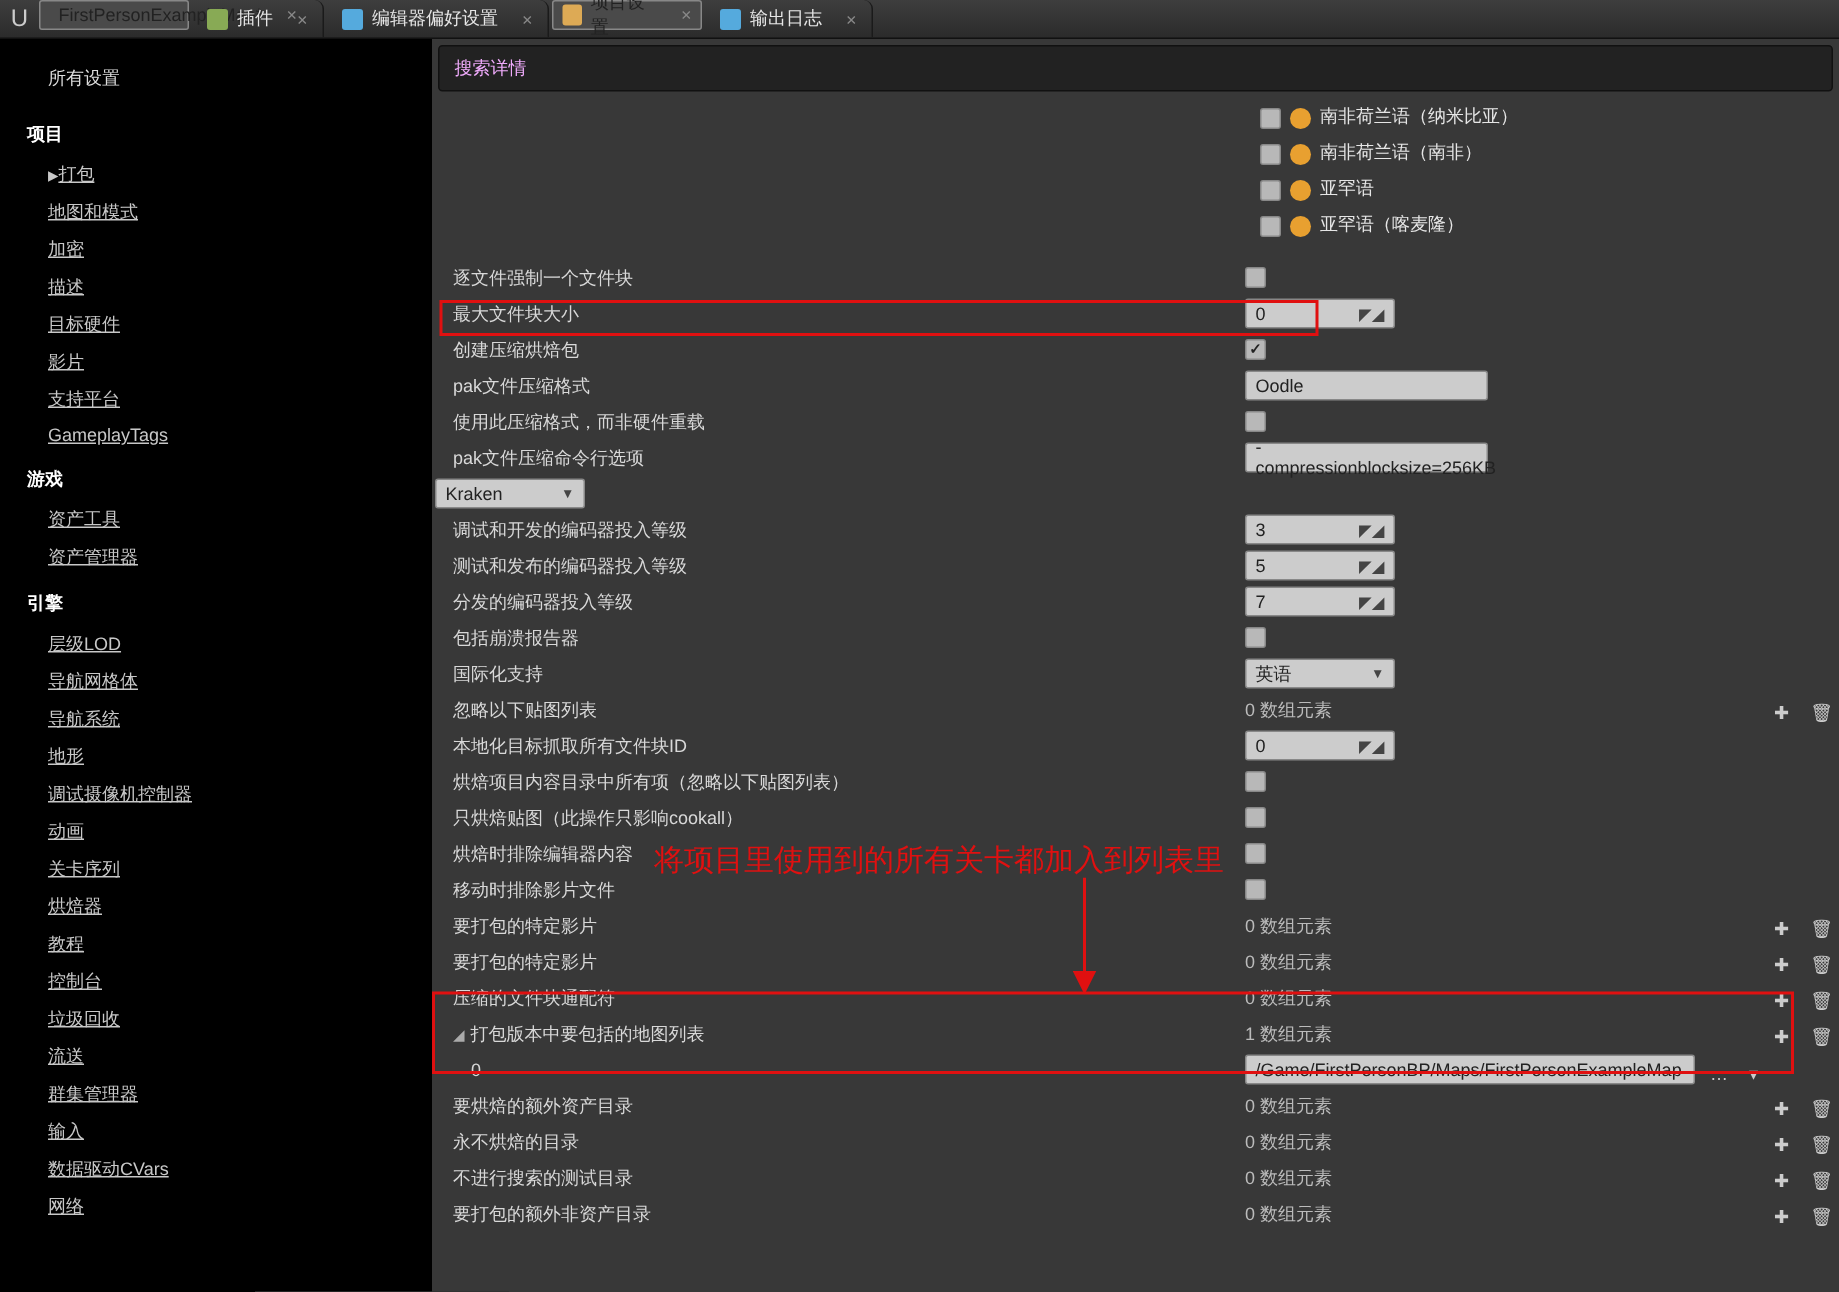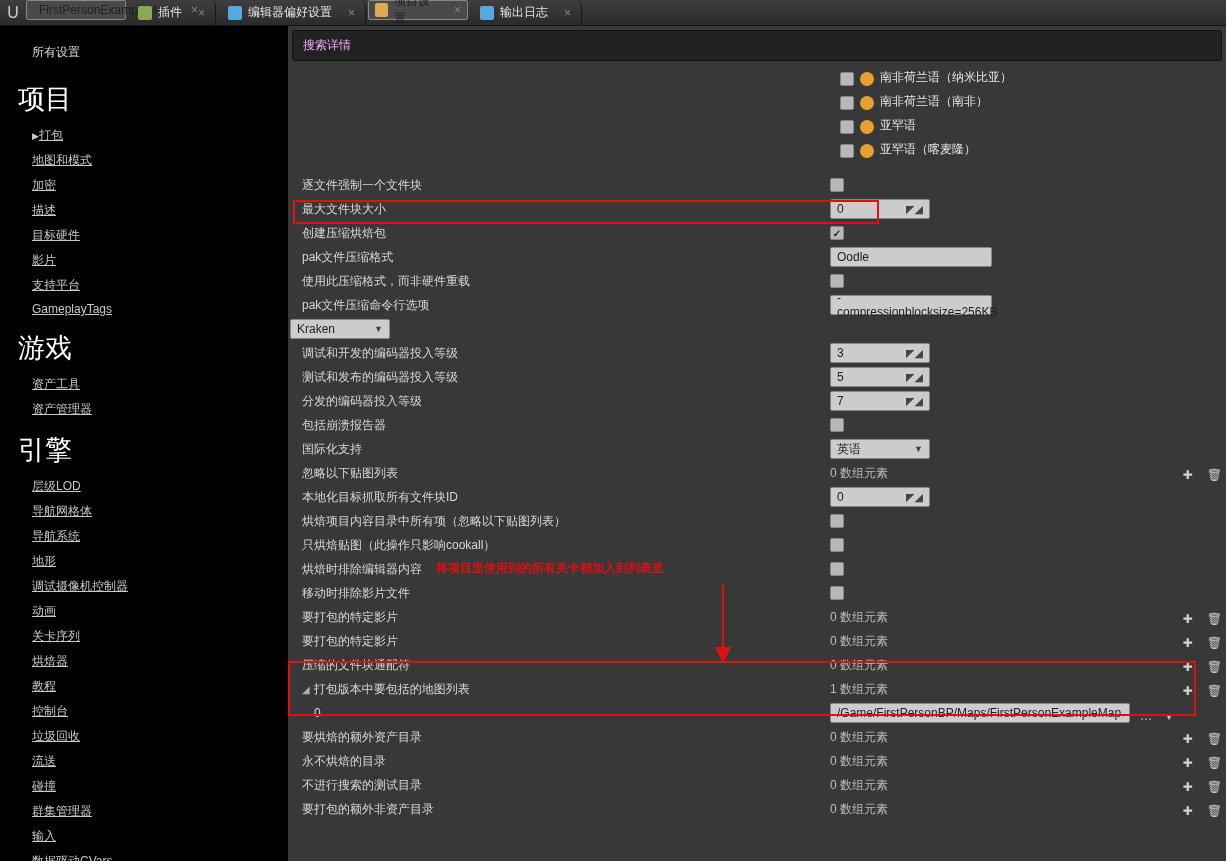--- a/index.html
+++ b/index.html
@@ -5,21 +5,21 @@
 *{margin:0;padding:0;box-sizing:border-box;font-family:"Microsoft YaHei",Arial,sans-serif;font-size:12px}
 body{background:#2a2a2a;color:#e6e6e6;width:1226px;height:861px;overflow:hidden;position:relative}
 .tabs{display:flex;height:26px;background:linear-gradient(#3e3e3e,#2b2b2b);border-bottom:1px solid #111}
 .tab{display:flex;align-items:center;padding:4px 10px;border-right:1px solid #1a1a1a;border-radius:6px 6px 0 0;margin-right:2px;cursor:pointer;gap:6px}
 .tab.sel{background:#4a4a4a}
 .tab .x{margin-left:10px;color:#888}
 .tab .ic{width:14px;height:14px;border-radius:2px;display:inline-block}
 .main{display:flex;height:835px}
 .sidebar{width:288px;background:#000000;padding:8px 18px;overflow:hidden}
 .sidebar .all{padding:10px 14px;color:#ddd}
-.sidebar h2{font-size:27px;font-weight:normal;color:#fff;margin:10px 0 6px 0}
+.sidebar h2{font-size:12px;font-weight:bold;color:#fff;margin:10px 0 6px 0}
 .sidebar ul{list-style:none;margin-left:14px}
 .sidebar li{padding:4px 0;color:#c8c8c8;text-decoration:underline;cursor:pointer}
 .sidebar li.exp::before{content:"▶ ";font-size:9px;text-decoration:none;display:inline-block}
 .content{flex:1;background:#383838;display:flex;flex-direction:column}
 .search{margin:4px;background:#222;border:1px solid #111;border-radius:3px;padding:6px 10px;color:#f0abfc}
 .rows{flex:1;overflow:hidden;position:relative}
 .row{display:flex;align-items:center;min-height:24px;padding:2px 0}
 .row .lbl{width:540px;padding-left:14px;color:#d8d8d8}
 .row .val{flex:1;display:flex;align-items:flex-end;gap:6px;padding-left:2px}
 .row.ind .lbl{padding-left:26px}
@@ -31,21 +31,21 @@
 .numbox{width:100px}
 .txtbox{width:162px}
 .txtbox.w{width:300px}
 .sel{width:100px}
 .sel .dd{font-size:9px;color:#444}
 .numbox .spin{font-size:11px;color:#444}
 .arrbtn{color:#ccc;cursor:pointer;font-size:12px;padding:0 4px}
 .arrtxt{color:#bbb}
 .expand{color:#aaa;font-size:10px;margin-right:4px}
 .redbox{position:absolute;border:2px solid #e01010;pointer-events:none}
-.anno{position:absolute;color:#e01010;font-size:12px;pointer-events:none;font-weight:700}
+.anno{position:absolute;color:#e01010;font-size:20px;pointer-events:none;font-weight:400}
 .arrow{position:absolute;pointer-events:none}
 .langblock .row .lbl{width:0;padding:0}
 .langblock .row .val{padding-left:552px}
 .uelogo{width:26px;height:26px;display:flex;align-items:center;justify-content:center;font-size:16px;color:#ccc}
 </style>
 </head>
 <body>
 
 <div class="tabs">
  <div class="uelogo">U</div>
@@ -105,21 +105,20 @@
           <li>导航系统</li>
           <li>地形</li>
           <li>调试摄像机控制器</li>
           <li>动画</li>
           <li>关卡序列</li>
           <li>烘焙器</li>
           <li>教程</li>
           <li>控制台</li>
           <li>垃圾回收</li>
           <li>流送</li>
-          <li>碰撞</li>
           <li>群集管理器</li>
           <li>输入</li>
           <li>数据驱动CVars</li>
           <li>网络</li>
         </ul>
       </div>
  </div>
  <div class="content">
   <div class="search">搜索详情</div>
   <div class="rows">

